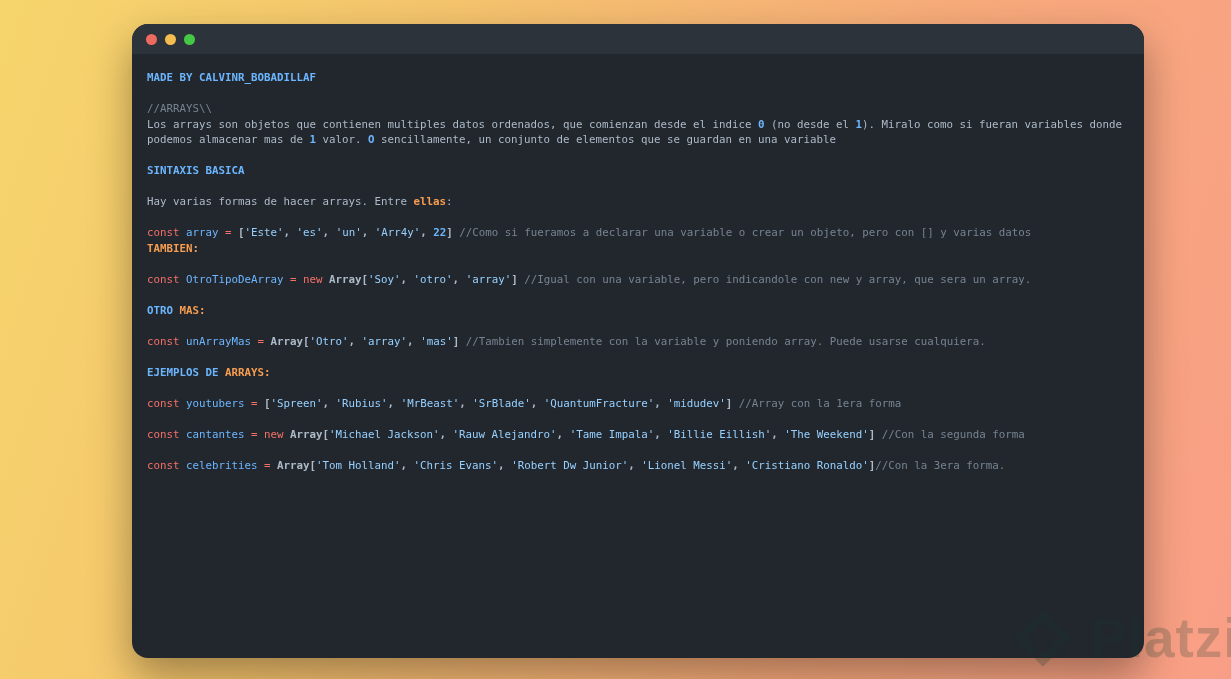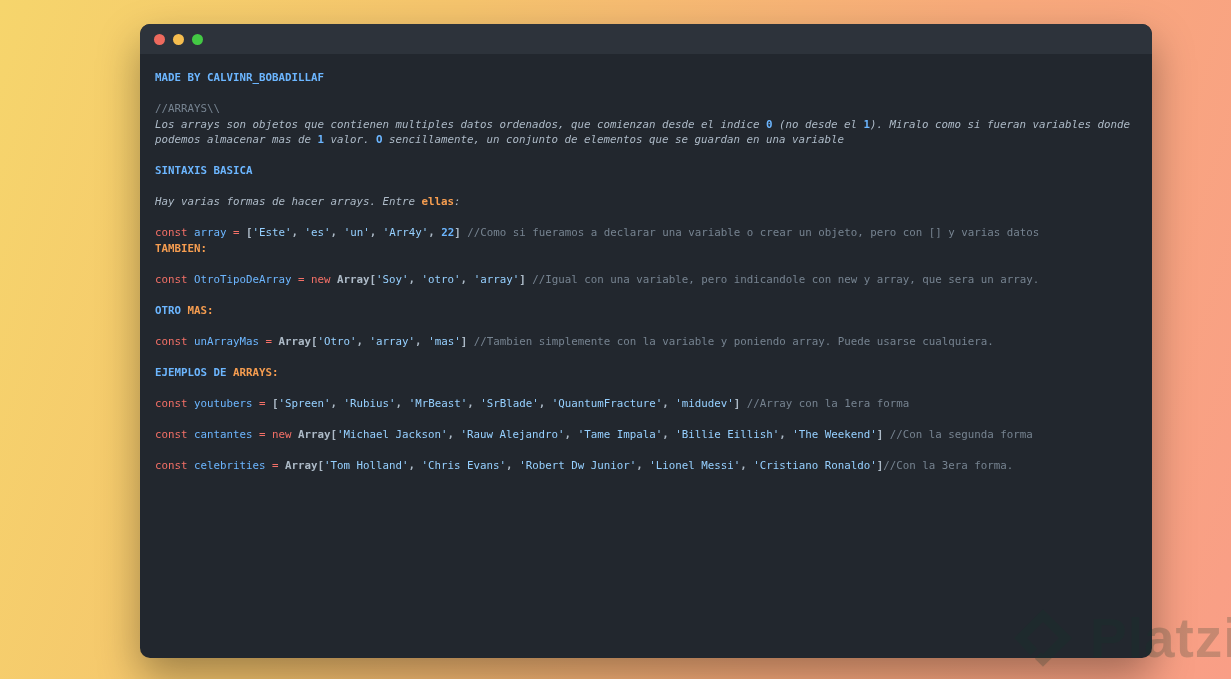--- a/index.html
+++ b/index.html
@@ -2,38 +2,38 @@
 <html><head>
 <meta charset="utf-8">
 <style>
   html,body{margin:0;padding:0;}
   body{
     width:1231px;height:679px;overflow:hidden;position:relative;
     background:linear-gradient(108deg,#f6d56c 0%,#f5c46d 32%,#f8aa7b 68%,#f99e86 100%);
     font-family:"DejaVu Sans Mono",monospace;
   }
   .window{
-    position:absolute;left:140px;top:24px;width:1012px;height:634px;
-    background:#22272e;border-radius:10px;overflow:hidden;
+    position:absolute;left:132px;top:24px;width:1012px;height:634px;
+    background:#22272e;border-radius:16px;overflow:hidden;
     box-shadow:0 18px 42px rgba(0,0,0,.35);
   }
   .titlebar{
     height:30px;background:#2d333b;display:flex;align-items:center;
     padding-left:14px;gap:8px;
   }
   .light{width:11px;height:11px;border-radius:50%;cursor:default;}
   .content{
     padding:16px 12px 16px 15px;
     font-size:10.8px;line-height:15.5px;white-space:pre;
     color:#adbac7;font-weight:normal;
   }
   .line{min-height:15.5px;}
   .tok-h{color:#6cb6ff;font-weight:bold;}
   .tok-o{color:#f69d50;font-weight:bold;}
-  .tok-t{color:#adbac7;font-style:italic;}
+  .tok-t{color:#adbac7;}
   .tok-c{color:#768390;margin-top:16px;}
   .tok-k{color:#f47067;font-weight:normal;}
   .tok-v{color:#6cb6ff;font-weight:normal;}
   .tok-s{color:#96d0ff;font-weight:normal;}
   .tok-n{color:#6cb6ff;font-weight:bold;}
   .tok-p{color:#adbac7;font-weight:bold;}
   .watermark{
     position:absolute;left:1008px;bottom:6px;display:flex;align-items:center;gap:12px;
     opacity:.22;pointer-events:none;
   }

